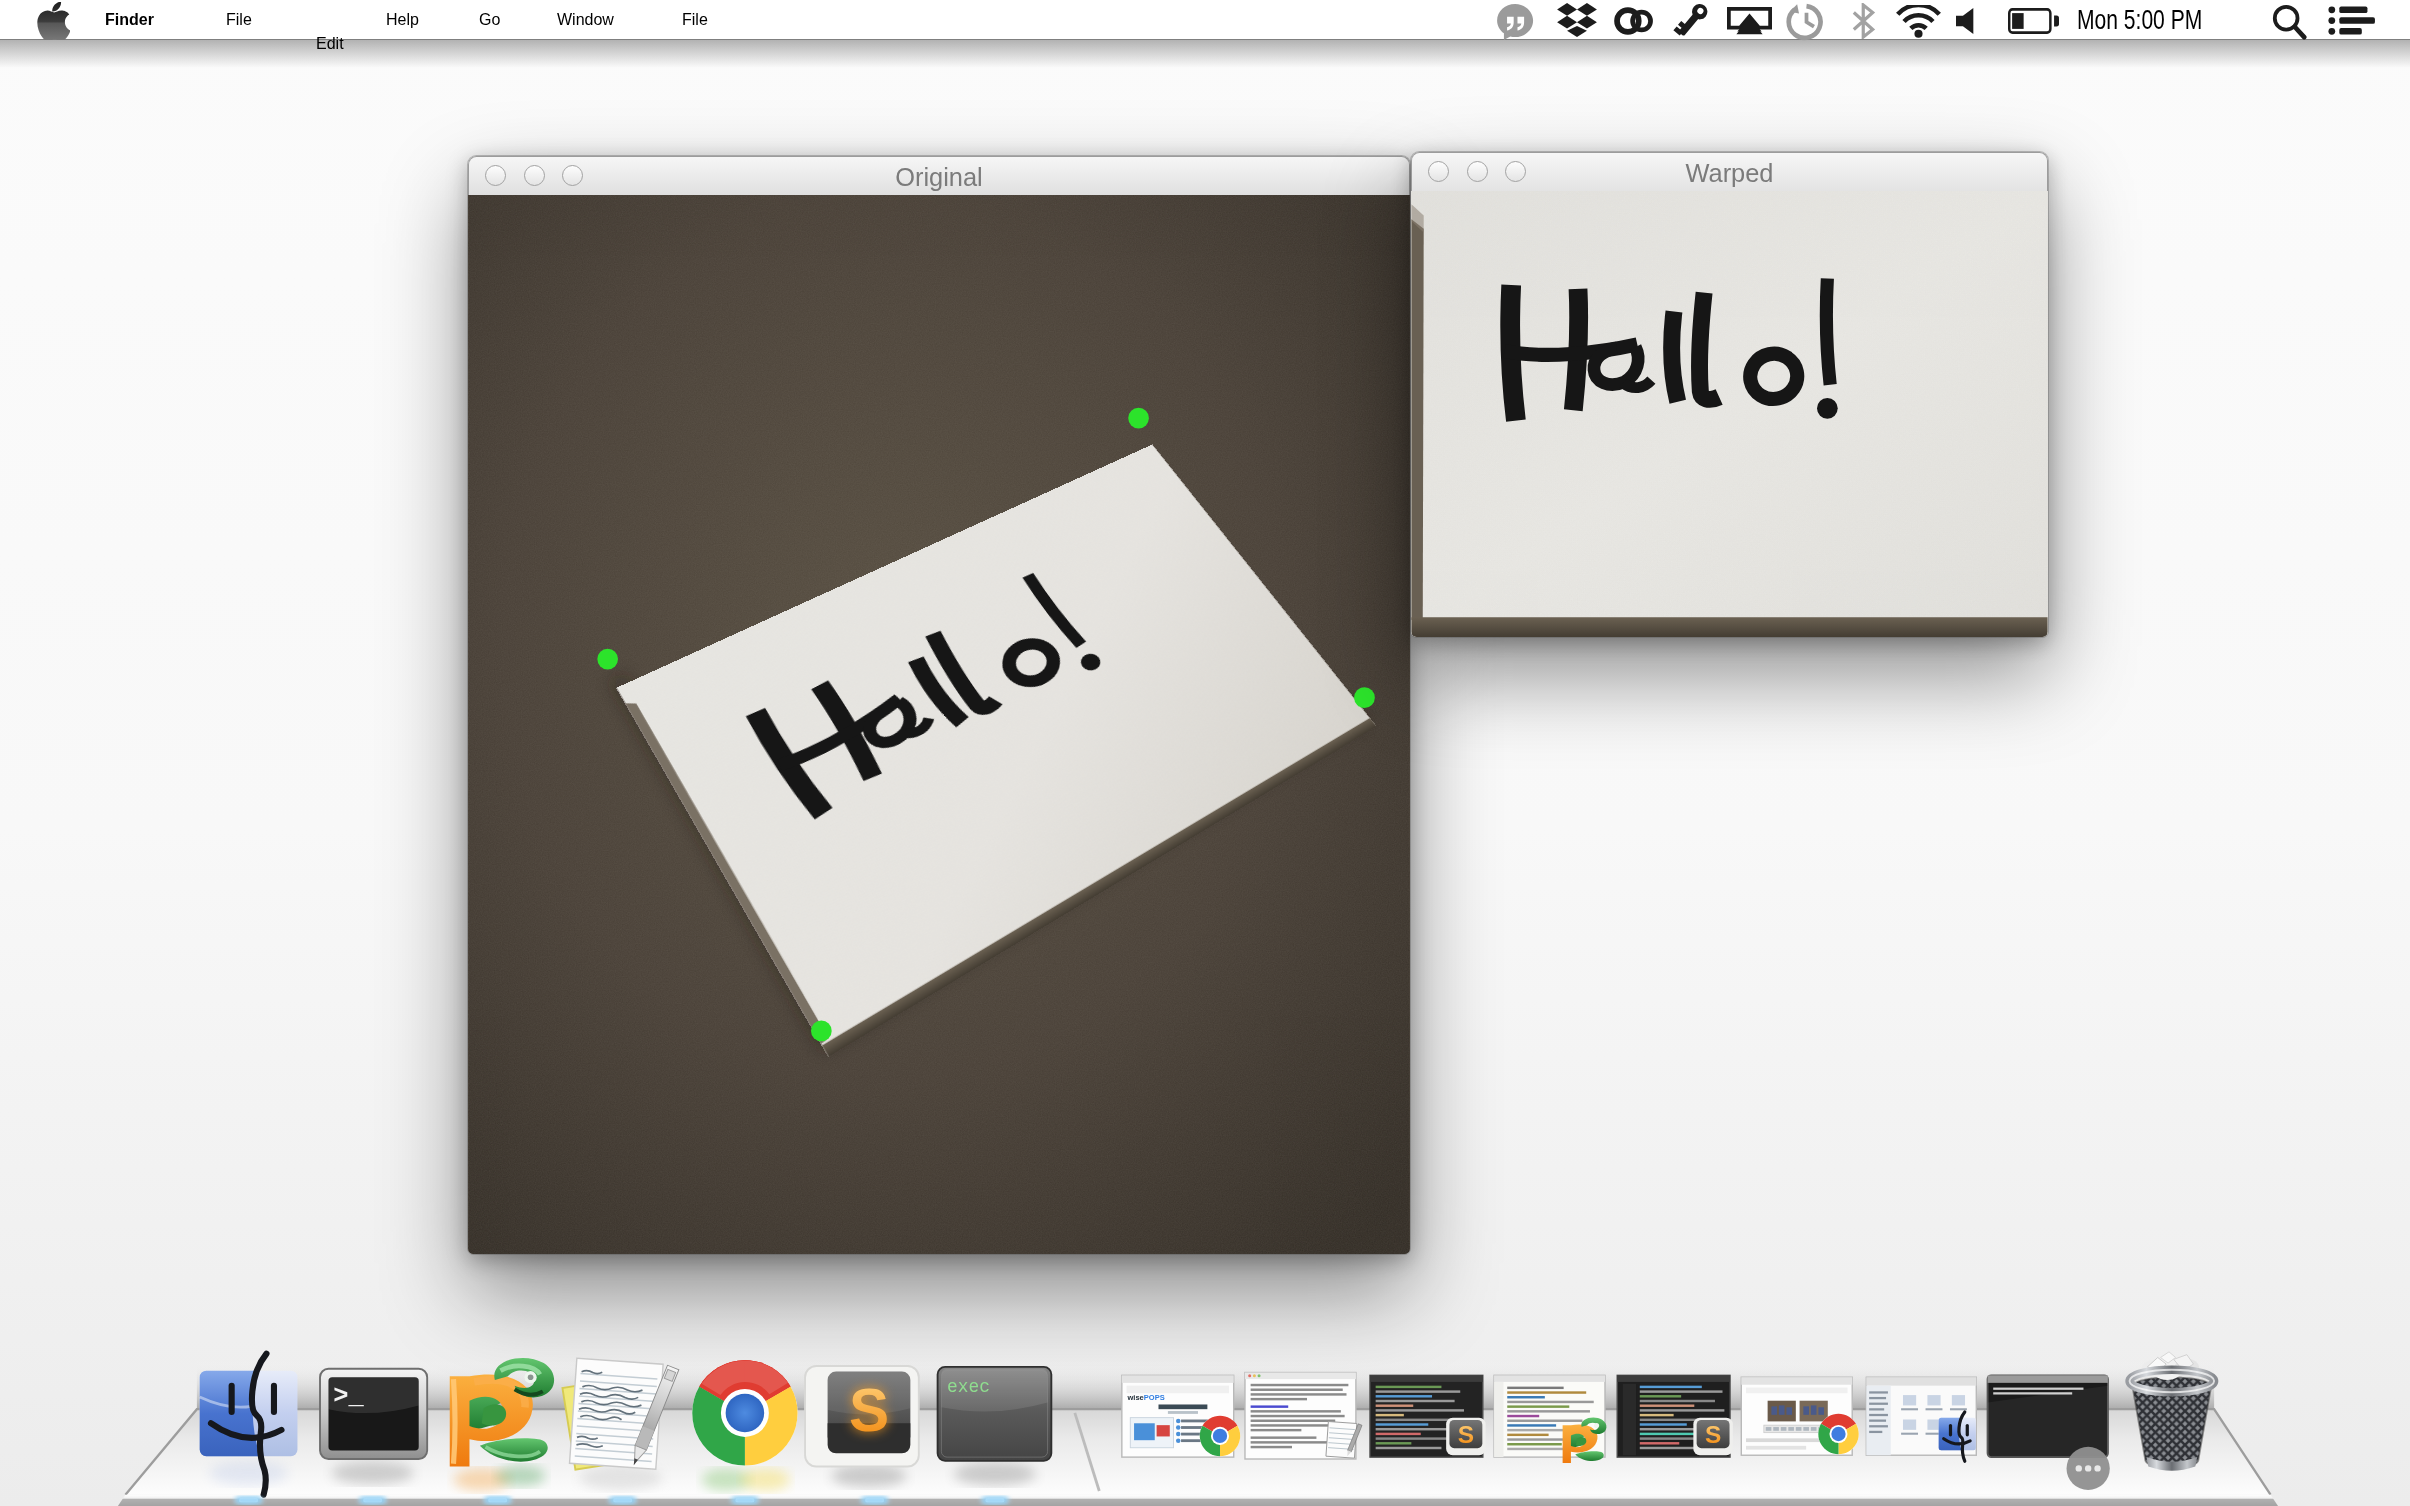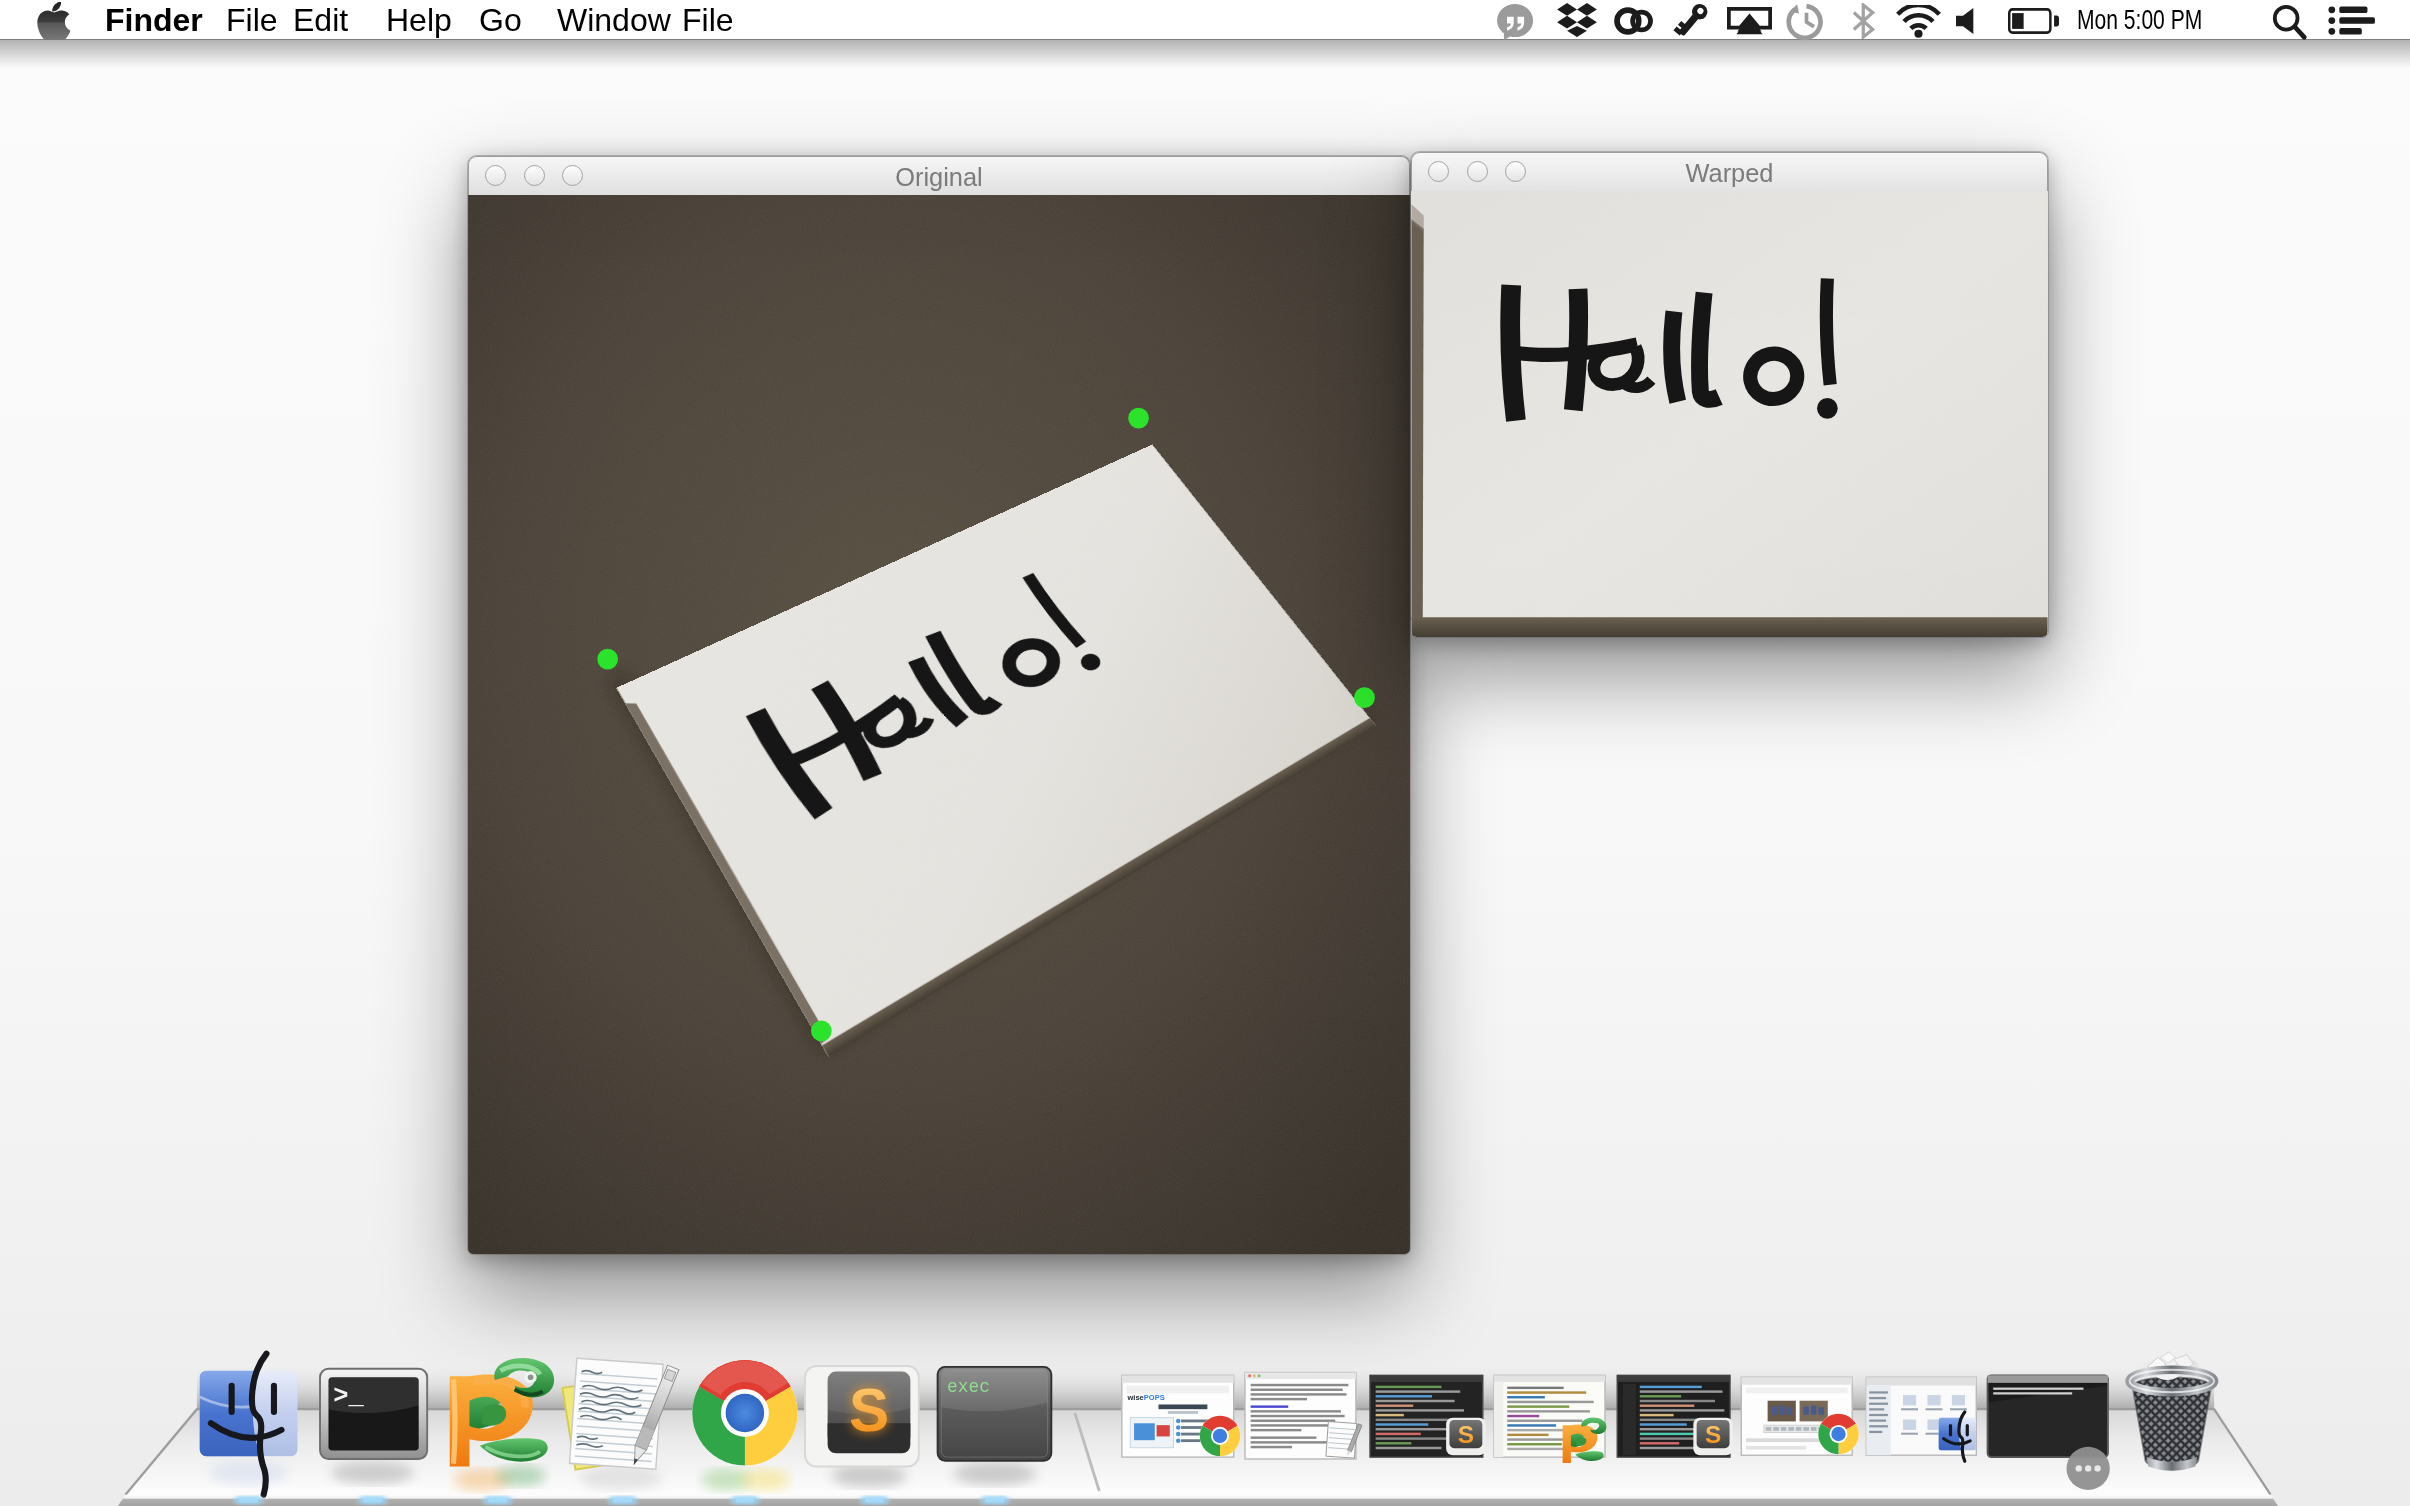--- a/index.html
+++ b/index.html
@@ -1,19 +1,19 @@
 <!DOCTYPE html>
 <html style="font-size:15px"><head><meta charset="utf-8"><style>
 html,body{margin:0;padding:0;width:2411px;height:1507px;overflow:hidden;background:#fff;}
 *{box-sizing:border-box;}
 #stage{position:absolute;left:0;top:0;width:2411px;height:1507px;font-family:"Liberation Sans",sans-serif;overflow:hidden;}
 #desk{position:absolute;left:0;top:0;width:2411px;height:1507px;background:linear-gradient(#fbfbfb 0%,#f8f8f8 55%,#ececec 100%);}
 #mbshadow{position:absolute;left:0;top:40px;width:2411px;height:28px;background:linear-gradient(#9a9a9a,rgba(255,255,255,0));opacity:.75;}
 #menubar{position:absolute;left:0;top:0;width:2411px;height:40px;background:#fff;border-bottom:1.9px solid #7f7f7f;}
-.mi{position:absolute;top:0;height:40px;line-height:40px;font-size:32px;color:#000;}
+.mi{position:absolute;top:0;height:40px;line-height:40px;font-size:16px;color:#000;}
 .msvg{position:absolute;}
 
 .win{position:absolute;border-radius:8.5px 8.5px 5.6px 5.6px;box-shadow:0 0 0 0.9px rgba(80,80,80,.33),0 38px 85px rgba(0,0,0,.42),0 5.6px 21px rgba(0,0,0,.28);}
 .tbar{position:absolute;left:0;top:0;right:0;background:linear-gradient(#f6f6f6,#dcdcdc);border:0.9px solid #9c9c9c;border-bottom:0.9px solid #a6a6a6;border-radius:8.5px 8.5px 0 0;}
 .circ{position:absolute;width:21px;height:21px;border-radius:50%;border:1.9px solid #a2a2a2;background:linear-gradient(#fdfdfd,#e4e4e4);}
 .ttl{position:absolute;left:0;right:0;text-align:center;color:#7b7b7b;font-size:25.4px;}
 #origwin{left:468px;top:156px;width:942px;height:1098px;}
 #origwin .tbar{height:46px;}
 #origwin .ttl{top:5.6px;}
 #owc{position:absolute;left:0;top:39px;width:942px;height:1059px;overflow:hidden;border-radius:0 0 5.6px 5.6px;background:#4b4339;}
@@ -634,21 +634,21 @@
           <rect x="776" y="190" width="28" height="8" rx="4"></rect>
           <rect x="914" y="190" width="28" height="8" rx="4"></rect>
           <rect x="1042" y="190" width="28" height="8" rx="4"></rect>
     </g>
    </g>
  </svg>
 
  <div id="menubar"></div>
  <div class="mi" style="left:105px;font-weight:bold;">Finder</div>
  <div class="mi" style="left:226px;">File</div>
- <div class="mi" style="left:293px;">Edit</div>
+ <div class="mi" style="left:316px;margin-top:24px;">Edit</div>
  <div class="mi" style="left:386px;">Help</div>
  <div class="mi" style="left:479px;">Go</div>
  <div class="mi" style="left:557px;">Window</div>
  <div class="mi" style="left:682px;">File</div>
  <div class="mi" style="left:2077px;font-size:27px;transform:scaleX(.78);transform-origin:0 50%;">Mon 5:00 PM</div>
  <svg class="msvg" style="left:36px;top:1.9px;" width="34" height="38" viewBox="0 0 36 40">
    <defs>
         <linearGradient id="apg" x1="0" y1="0" x2="0" y2="1">
           <stop offset="0" stop-color="#1f1f1f"></stop>
           <stop offset=".5" stop-color="#3c3c3c"></stop>

